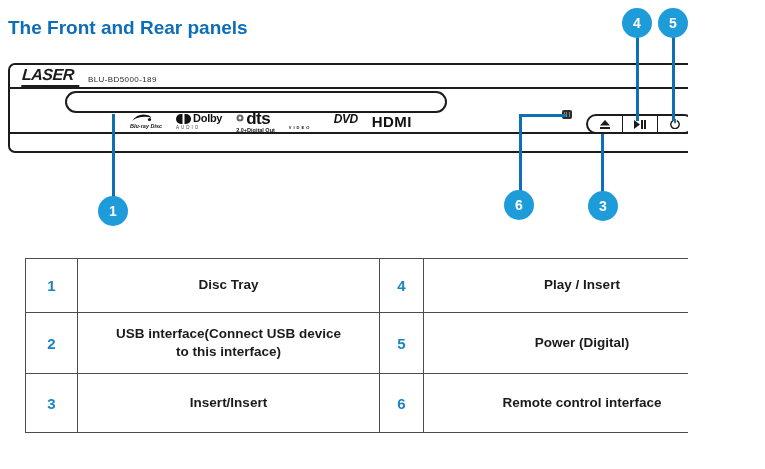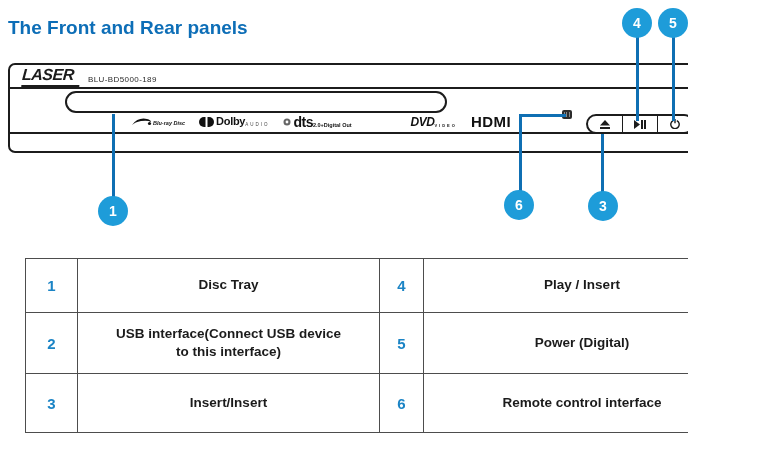--- a/index.html
+++ b/index.html
@@ -34,26 +34,26 @@
   .tray {
     position:absolute; left:65px; top:91px; width:382px; height:22px;
     border:2px solid #1c1c1c; border-radius:11px; background:#fff;
   }
 
   
   .logos {
     position:absolute; left:130px; top:110px; height:23px;
     display:flex; align-items:center; gap:14px; color:#111;
   }
-  .logo { display:flex; align-items:flex-end; line-height:1; }
+  .logo { display:flex; flex-direction:column; align-items:flex-start; line-height:1; }
   .logo .row { display:flex; align-items:center; gap:2px; }
   .lg-bluray-txt { font-size:5.5px; font-weight:bold; font-style:italic; margin-top:1px; }
   .lg-dolby-txt  { font-size:11px; font-weight:bold; letter-spacing:-0.3px; }
   .lg-dolby-sub  { font-size:4.5px; letter-spacing:2px; color:#444; margin-top:1.5px; }
-  .lg-dts-txt    { font-size:14px; font-weight:900; letter-spacing:-0.5px; }
+  .lg-dts-txt    { font-size:17px; font-weight:900; letter-spacing:-0.5px; }
   .lg-dts-sub    { font-size:5.5px; font-weight:bold; margin-top:1px; }
   .lg-dvd-txt    { font-size:12px; font-weight:900; font-style:italic; letter-spacing:-0.5px;margin-left:45px; }
   .lg-dvd-sub    { font-size:4px; font-weight:bold; letter-spacing:2px; margin-top:0.5px; }
   .lg-hdmi-txt   { font-size:15px; font-weight:900; letter-spacing:0.5px; }
 
   
   .ir-icon {
     position:absolute; left:562px; top:110px; width:10px; height:9px;
     background:#2b2b2b; border-radius:2px;
   }

